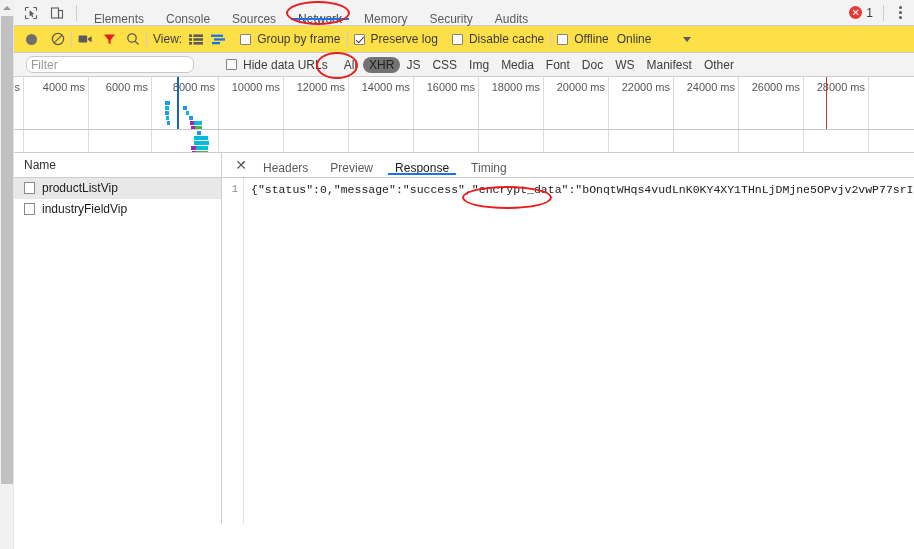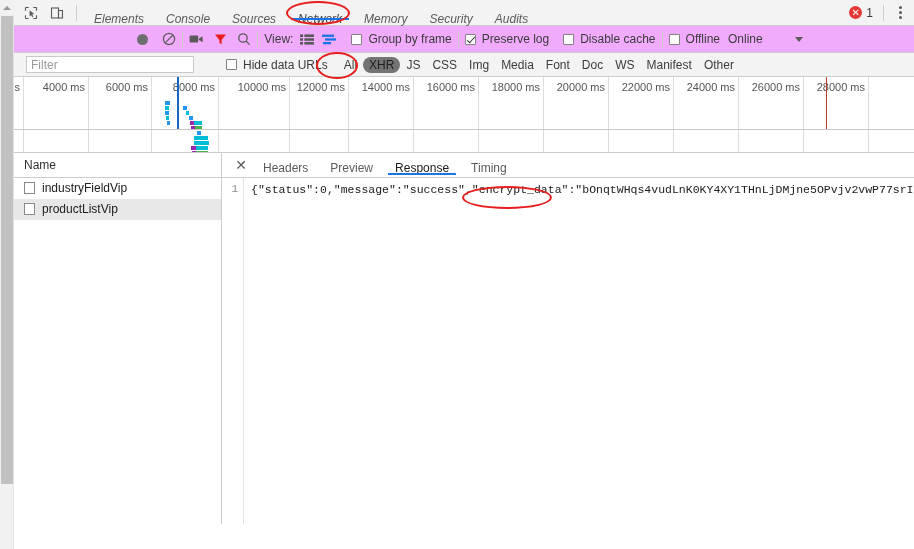--- a/index.html
+++ b/index.html
@@ -50,21 +50,20 @@
     width: 26px; height: 24px; display: flex; align-items: center; justify-content: center;
     cursor: pointer;
   }
   .tool-icon svg { display:block; }
   .vsep { width: 1px; height: 16px; background: #cdcdcd; margin: 0 6px; }
 
   .tab {
     height: 14px; line-height: 26px; padding: 0 11px;
     font-size: 12px; color: #5a5a5a; cursor: pointer; position: relative;
     white-space: nowrap;
-    font-style: italic;
   }
   .tab.active { color: #404040; }
   .tab.active:after {
     content: ""; position: absolute; left: 4px; right: 4px; bottom: 0;
     height: 2px; background: #1a73e8;
   }
   .tabbar-right {
     margin-left: auto; display: flex; align-items: center; padding-right: 6px;
   }
   .err-badge { display: flex; align-items: center; gap: 4px; margin-right: 6px; }
@@ -75,22 +74,22 @@
   }
   .err-count { font-size: 12px; color: #3b3b3b; }
   .thinsep { width:1px; height:16px; background:#cdcdcd; margin:0 8px 0 4px; }
   .kebab { width: 16px; height: 20px; display:flex; flex-direction:column;
            align-items:center; justify-content:center; gap:2px; cursor:pointer; }
   .kebab i { width:3px; height:3px; border-radius:50%; background:#5a5a5a; display:block; }
 
   
   .ctrlbar {
     display:flex; align-items:center; height: 27px;
-    background: #f0abfc; border-bottom: 1px solid #cdcdcd;
-    padding-left: 12px; font-size: 12px; color: #3c3c3c; justify-content: center;
+    background: #fde047; border-bottom: 1px solid #cdcdcd;
+    padding-left: 12px; font-size: 12px; color: #3c3c3c;
   }
   .rec-dot { width:11px; height:11px; border-radius:50%; background:#6e6e6e; cursor:pointer; }
   .icobtn { display:flex;align-items:center;justify-content:center;cursor:pointer; }
   .gap14 { width: 14px; }
   .gap10 { width: 10px; }
   .gap8  { width: 8px; }
   .label-view { color:#3c3c3c; margin-right:7px; }
   .cb {
     width:11px;height:11px;border:1px solid #818181;background:#fdfdfd;
     display:inline-block;vertical-align:middle;position:relative;cursor:pointer;border-radius:1px;
@@ -104,21 +103,21 @@
   .caret-dn{width:0;height:0;border-left:4px solid transparent;border-right:4px solid transparent;border-top:5px solid #5a5a5a;}
 
   
   .filterbar{
     display:flex;align-items:center;height:24px;background:#f3f3f3;
     border-bottom:1px solid #cdcdcd;padding-left:12px;font-size:12px;color:#3c3c3c;
   }
   .filter-input{
     width:168px;height:17px;border:1px solid #c8c8c8;background:#fff;
     font-family:"Liberation Sans",sans-serif;font-size:12px;color:#303030;
-    padding:0 4px;border-radius:0;outline:none;
+    padding:0 4px;border-radius:7px;outline:none;
   }
   .filter-input::placeholder{color:#9a9a9a;}
   .ftype{
     padding:1px 6px;border-radius:8px;cursor:pointer;color:#3c3c3c;white-space:nowrap;
   }
   .ftype.selected{background:#737373;color:#1f1f1f;}
 
   
   .overview{
     position:relative;height:76px;background:#fff;border-bottom:1px solid #cdcdcd;
@@ -339,21 +338,21 @@
         </div>
       <div class="tl-tick" style="left:74px;">
           <span>4000 ms</span>
         </div>
       <div class="tl-tick" style="left:137px;">
           <span>6000 ms</span>
         </div>
       <div class="tl-tick" style="left:204px;">
           <span>8000 ms</span>
         </div>
-      <div class="tl-tick" style="left:275px;">
+      <div class="tl-tick" style="left:269px;">
           <span>10000 ms</span>
         </div>
       <div class="tl-tick" style="left:334px;">
           <span>12000 ms</span>
         </div>
       <div class="tl-tick" style="left:399px;">
           <span>14000 ms</span>
         </div>
       <div class="tl-tick" style="left:464px;">
           <span>16000 ms</span>
@@ -404,27 +403,27 @@
 
       <div class="tl-bottomline"></div>
     </div>
 
     <div class="split">
 
       <div class="req-pane">
         <div class="req-head">
           <span>Name</span>
         </div>
+        <div class="req-row selected">
+          <span class="doc-ico"></span>
+          <span>productListVip</span>
+        </div>
         <div class="req-row">
           <span class="doc-ico"></span>
           <span>industryFieldVip</span>
-        </div>
-        <div class="req-row selected">
-          <span class="doc-ico"></span>
-          <span>productListVip</span>
         </div>
         <div class="req-fill"></div>
       </div>
 
       <div class="detail">
         <div class="detail-tabs">
           <div class="close-x">✕</div>
           <div class="dtab">Headers</div>
           <div class="dtab">Preview</div>
           <div class="dtab active">Response</div>

